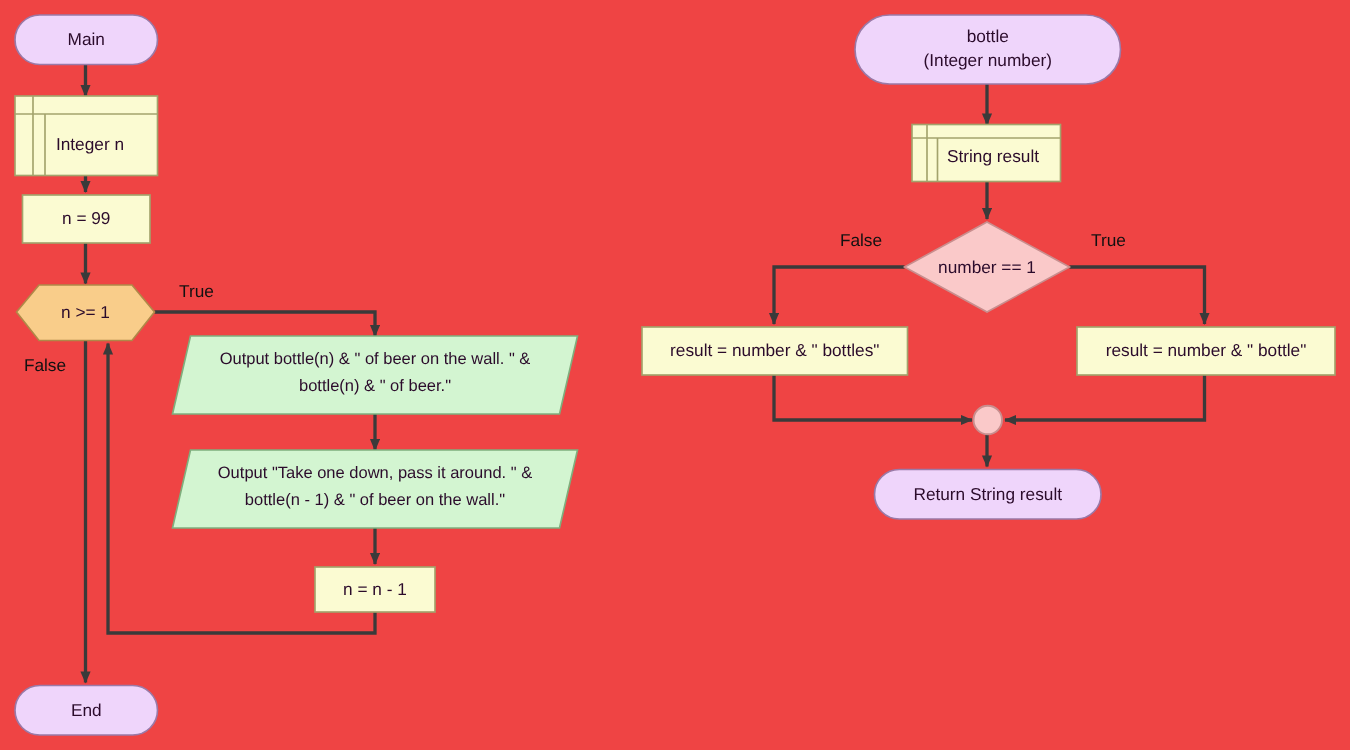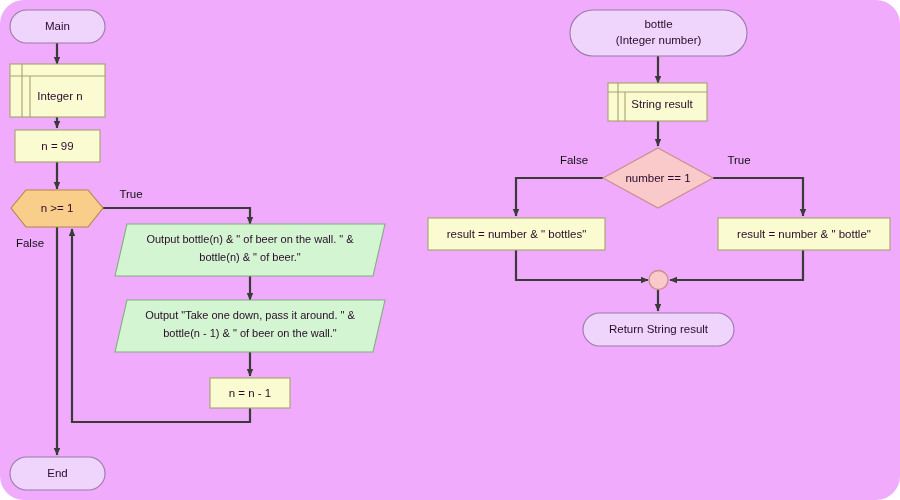--- a/index.html
+++ b/index.html
@@ -10,22 +10,21 @@
   body {
     width: 900px;
     height: 500px;
     overflow: hidden;
     font-family: "Liberation Sans", sans-serif;
   }
   #canvas {
     position: relative;
     width: 900px;
     height: 500px;
-    background: #f0abfc;
-    border-radius: 24px;
+    background: #ef4444;
   }
   svg#flow {
     position: absolute;
     left: 0;
     top: 0;
     width: 900px;
     height: 500px;
   }
   .shape-text {
     font-family: "Liberation Sans", sans-serif;

